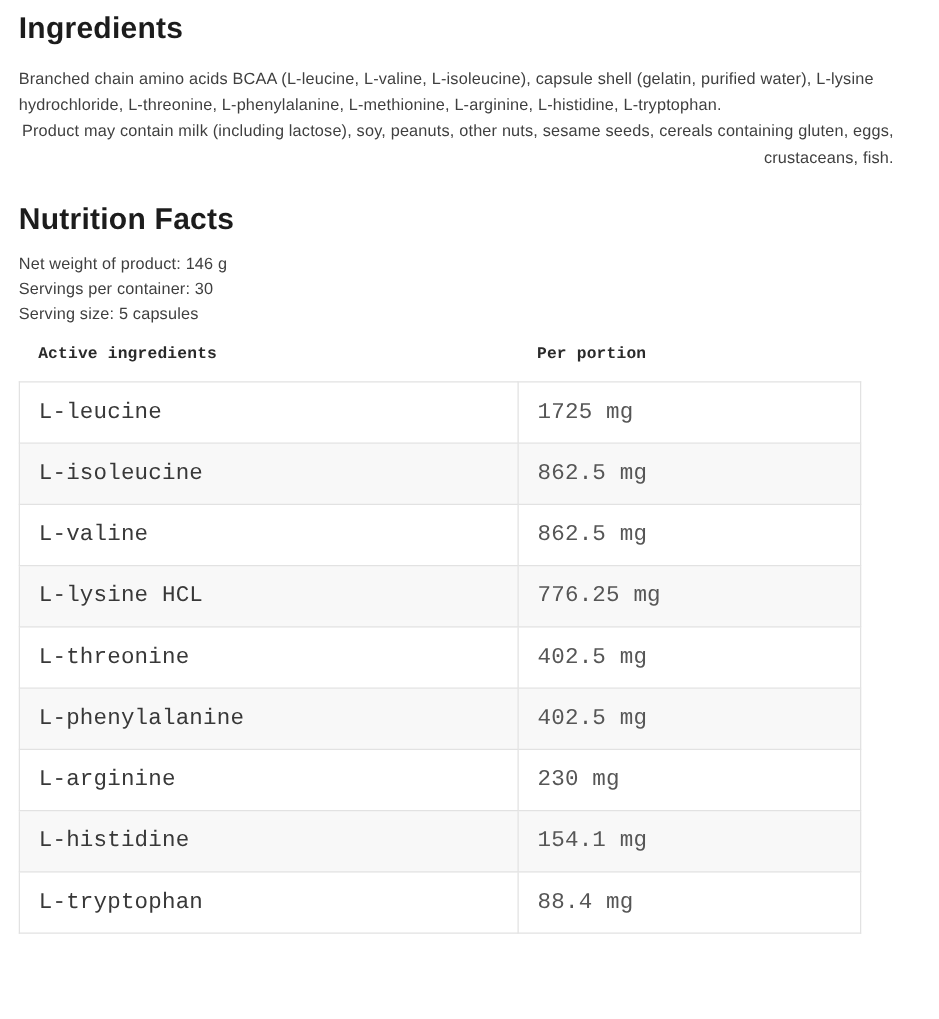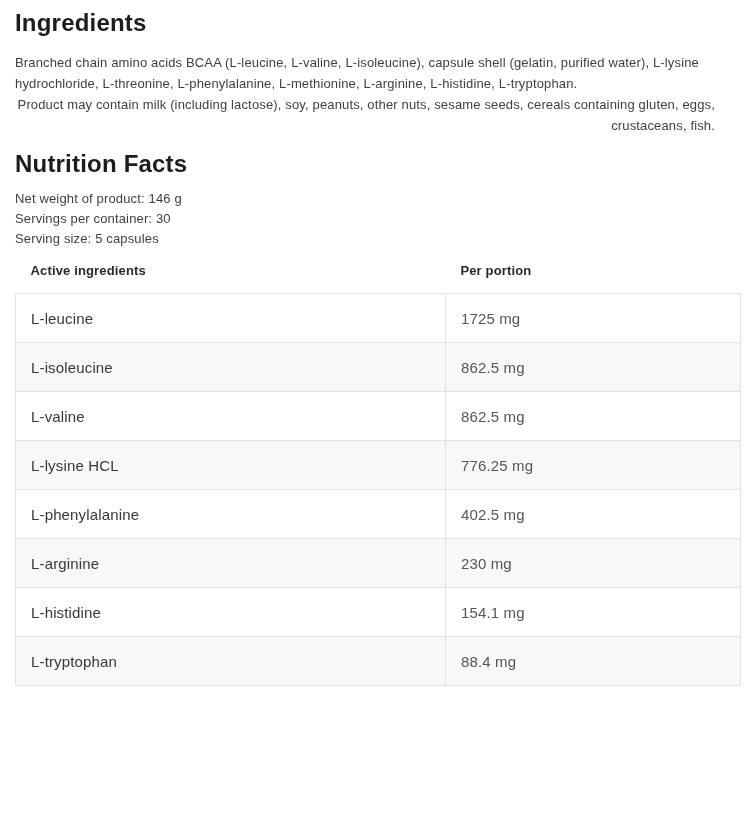--- a/index.html
+++ b/index.html
@@ -30,50 +30,51 @@
   }
   .body-text {
     margin: 16px 0 0 0;
     font-size: 13px;
     line-height: 21px;
     color: var(--text);
     letter-spacing: 0.15px;
     max-width: 700px;
   }
   .body-text + .body-text { margin-top: 0; text-align: right; }
-  .nutrition-title { margin-top: 14px; }
+  .nutrition-title { margin-top: 26px; }
   .meta-block { margin-top: 12px; }
   .meta-line {
     font-size: 13px;
     line-height: 20px;
     color: var(--text);
     letter-spacing: 0.15px;
   }
   .ingredients-table {
-    width: 726px;
+    width: 674px;
     margin-top: 14px;
     border-collapse: collapse;
     table-layout: fixed;
+    font-family: Liberation Mono, monospace;
   }
   .ingredients-table th {
     border: none;
     background: var(--background);
     text-align: left;
     font-size: 13px;
     font-weight: 700;
     color: #2a2a2a;
     padding: 0 15px 15px 15px;
     letter-spacing: 0.15px;
   }
   .ingredients-table th.col-name { width: 59.3%; }
   .ingredients-table td {
     border: 1px solid var(--border);
     height: 49px;
     padding: 0 15px;
-    font-size: 15px;
+    font-size: 18px;
     vertical-align: middle;
     letter-spacing: 0.15px;
   }
   .ingredients-table td.cell-name { color: #383838; }
   .ingredients-table td.cell-amount { color: var(--muted-text); }
   .ingredients-table tbody tr:nth-child(even) { background: var(--stripe); }
   .ingredients-table tbody tr:nth-child(odd) { background: var(--background); }
 </style>
 </head>
 <body>
@@ -113,20 +114,24 @@
           </tr>
           <tr>
             <td class="cell-name">L-valine</td>
             <td class="cell-amount">862.5 mg</td>
           </tr>
           <tr>
             <td class="cell-name">L-lysine HCL</td>
             <td class="cell-amount">776.25 mg</td>
           </tr>
           <tr>
+            <td class="cell-name">L-threonine</td>
+            <td class="cell-amount">402.5 mg</td>
+          </tr>
+          <tr>
             <td class="cell-name">L-phenylalanine</td>
             <td class="cell-amount">402.5 mg</td>
           </tr>
           <tr>
             <td class="cell-name">L-arginine</td>
             <td class="cell-amount">230 mg</td>
           </tr>
           <tr>
             <td class="cell-name">L-histidine</td>
             <td class="cell-amount">154.1 mg</td>

